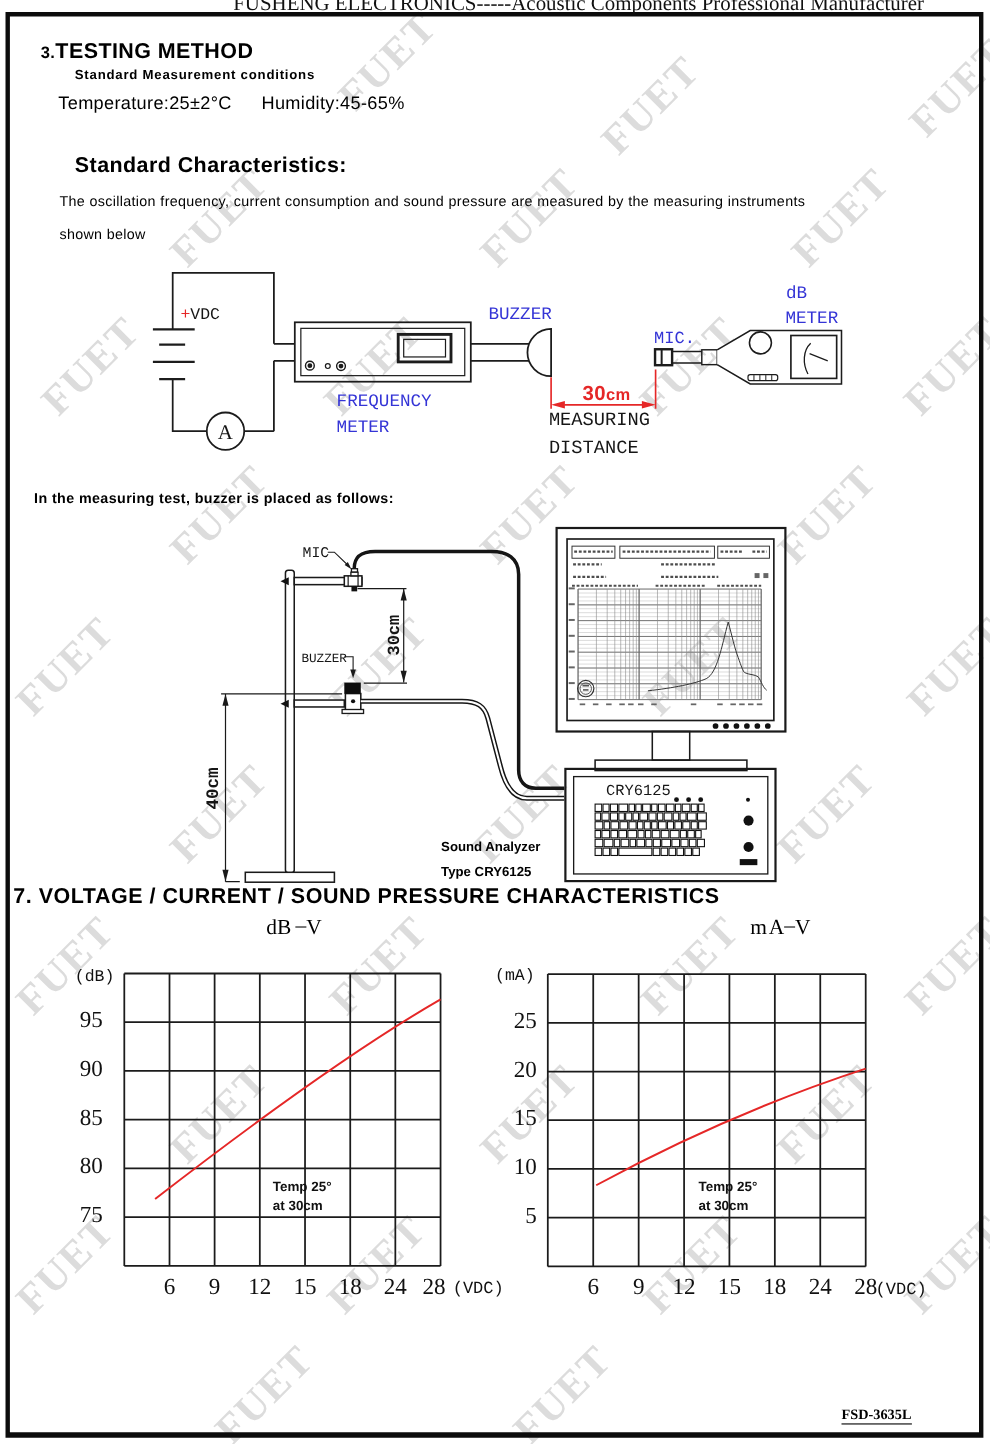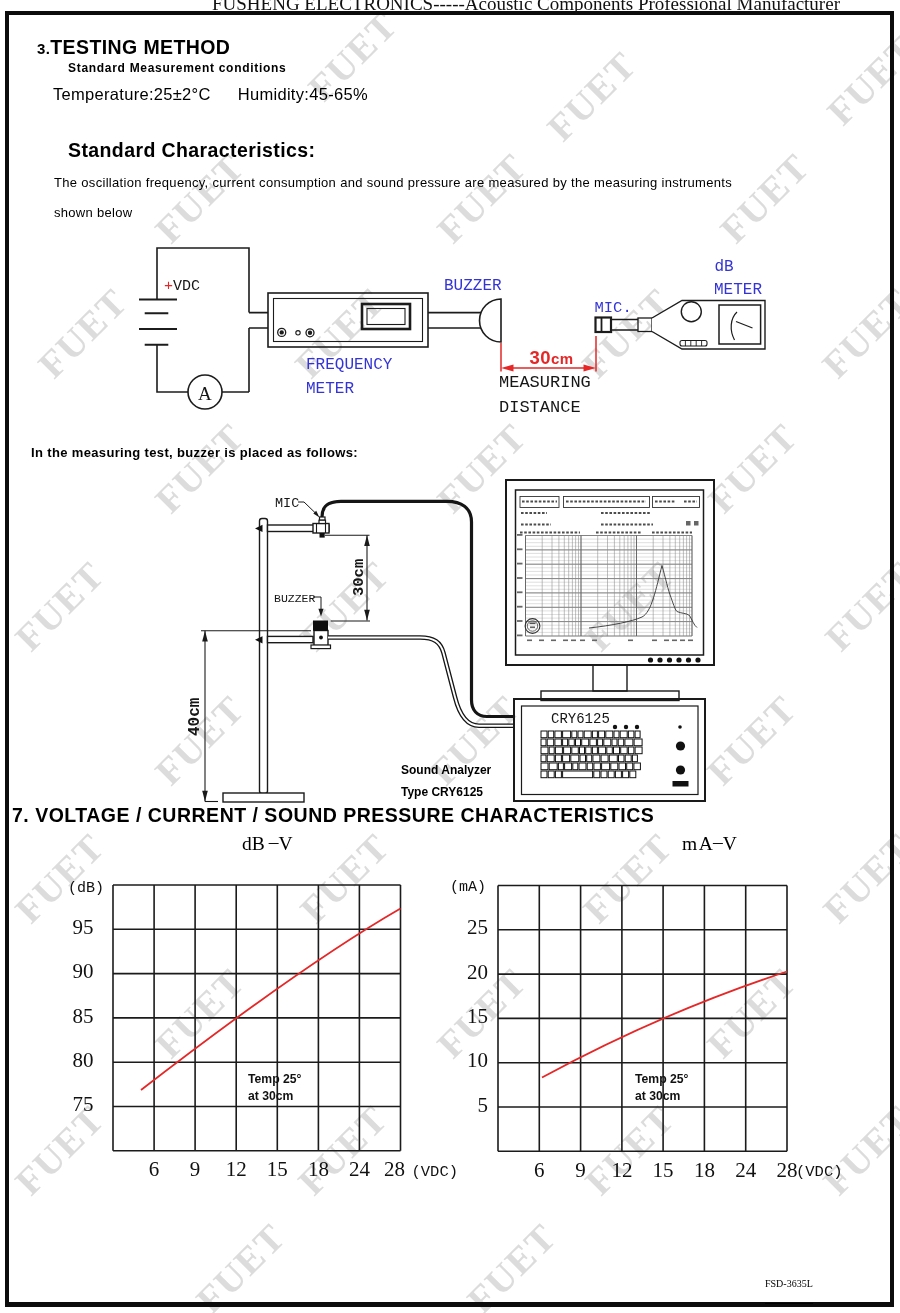--- a/index.html
+++ b/index.html
@@ -58,21 +58,21 @@
 <div class="t" style="left:21px;top:36px;font-weight:bold;font-size:19.5px;letter-spacing:0.4px;margin-left:16px;"><span style="font-size:15px;">3.</span>TESTING METHOD</div>
 <div class="t" style="left:68px;top:61px;font-weight:bold;font-size:12px;letter-spacing:0.7px;">Standard Measurement conditions</div>
 <div class="t" style="left:53px;top:85px;font-size:16.5px;letter-spacing:0.3px;">Temperature:25±2°C<span style="display:inline-block;width:27px;"></span>Humidity:45-65%</div>
 <div class="t" style="left:68px;top:139px;font-weight:bold;font-size:19.5px;letter-spacing:0.4px;">Standard Characteristics:</div>
 <div class="t" style="left:54px;top:168px;font-size:13px;letter-spacing:0.3px;line-height:30px;white-space:normal;width:678px;text-align:justify;">The oscillation frequency, current consumption and sound pressure are measured by the measuring instruments shown below</div>
 <div class="t" style="left:31px;top:445px;font-weight:bold;font-size:13px;letter-spacing:0.35px;">In the measuring test, buzzer is placed as follows:</div>
 <div class="t" style="left:12px;top:804px;font-weight:bold;font-size:19.5px;letter-spacing:0.5px;">7. VOLTAGE / CURRENT / SOUND PRESSURE CHARACTERISTICS</div>
 <div class="t" style="left:222px;top:833px;font-family:'Liberation Serif',serif;font-size:19.5px;margin-left:20px;">dB <span style="position:relative;top:-2.5px;">–</span>V</div>
 <div class="t" style="left:634px;top:833px;font-family:'Liberation Serif',serif;font-size:19.5px;margin-left:48px;">m A<span style="position:relative;top:-2.5px;">–</span>V</div>
 <div class="t" style="left:401px;top:759px;font-weight:bold;font-size:12px;line-height:22px;">Sound Analyzer<br>Type CRY6125</div>
-<div class="t" style="left:765px;top:1278px;font-family:'Liberation Serif',serif;font-size:10px;border-bottom:1.5px solid #000;padding-bottom:14px;">FSD-3635L</div>
+<div class="t" style="left:765px;top:1278px;font-family:'Liberation Serif',serif;font-size:13px;border-bottom:1.5px solid #000;padding-bottom:0;font-weight:bold;">FSD-3635L</div>
 
 <svg style="left:0;top:240px;" width="900" height="195" viewBox="0 240 900 195">
  <g fill="none" stroke="#1c1c1c" stroke-width="1.6">
   <path d="M157,299 L157,248 L249,248 L249,312.6 M249,328 L249,392 M157,345 L157,392 L188,392 M222,392 L249,392"></path>
   <path d="M249,312.6 L268,312.6 M249,328 L268,328"></path>
   <path d="M139,299.5 L177,299.5 M139,329 L177,329" stroke-width="2"></path>
   <path d="M144.7,313.3 L168.3,313.3 M144.7,344.7 L168.3,344.7" stroke-width="2"></path>
   <circle cx="205" cy="392" r="17"></circle>
   <rect x="268" y="293" width="160" height="54"></rect>
   <rect x="273.5" y="298.5" width="149" height="43" stroke-width="1.1"></rect>

